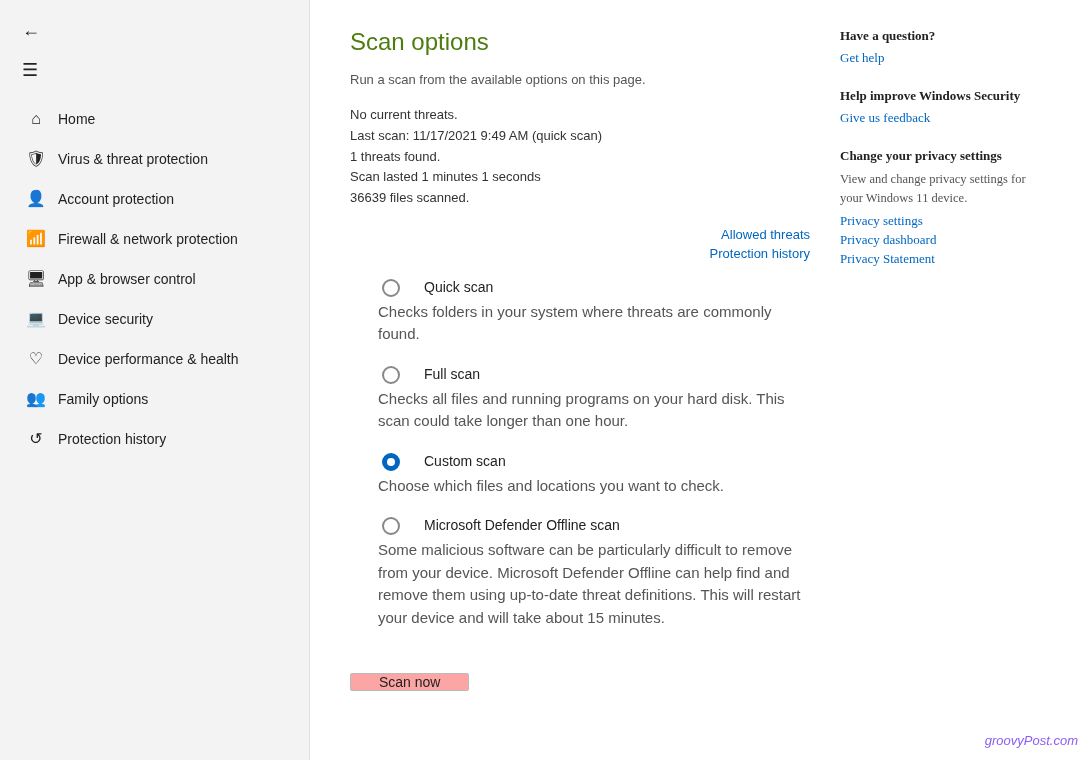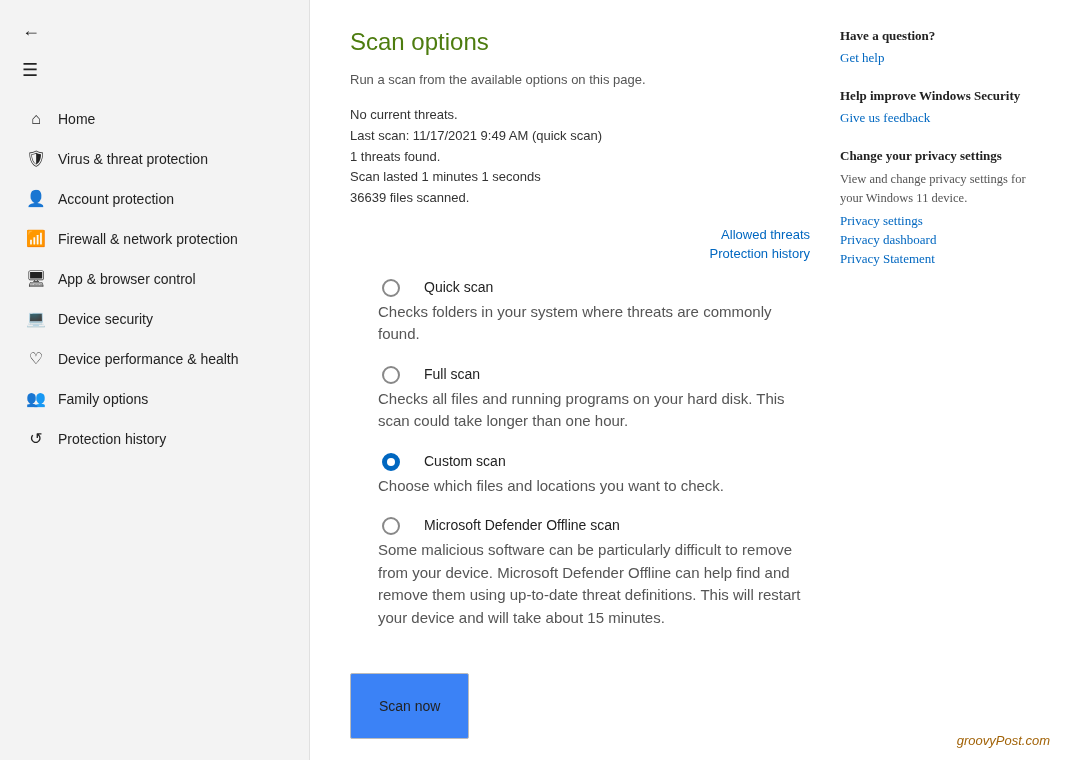--- a/index.html
+++ b/index.html
@@ -157,22 +157,22 @@
     }
     .scan-option-desc {
       margin-left: 28px;
       font-size: 15px;
       color: #555;
       line-height: 1.5;
     }
 
     .scan-now-btn {
       margin-top: 24px;
-      padding: 24px 28px;
-      background: #3b82f6;
+      padding: 0 28px;
+      background: #fca5a5;
       border: 1px solid #bbb;
       border-radius: 2px;
       font-size: 14px;
       cursor: pointer;
       color: #222;
     }
 
     
     .right-section {
       margin-bottom: 22px;
@@ -194,23 +194,23 @@
     .right-section p {
       font-size: 12.5px;
       color: #555;
       line-height: 1.5;
       margin-bottom: 5px;
     }
 
     .watermark {
       position: fixed;
       bottom: 12px;
-      right: 30px;
-      font-size: 13px;
-      color: #a16207;
+      right: 2px;
+      font-size: 13px;
+      color: #8b5cf6;
       font-style: italic;
     }
   </style>
 </head>
 <body>
 
 <div class="sidebar">
   <div class="sidebar-top-icons">
     <div class="sidebar-icon-btn">
       <span>←</span>

